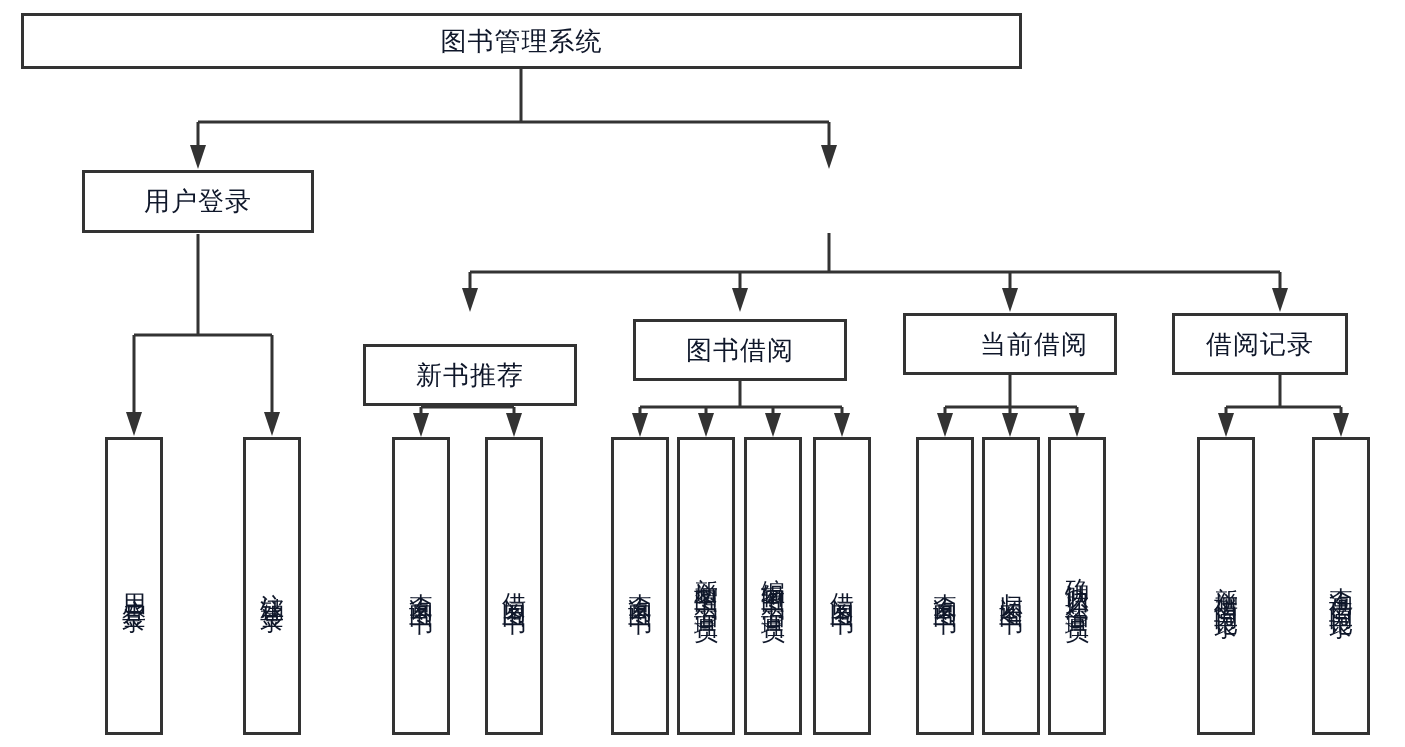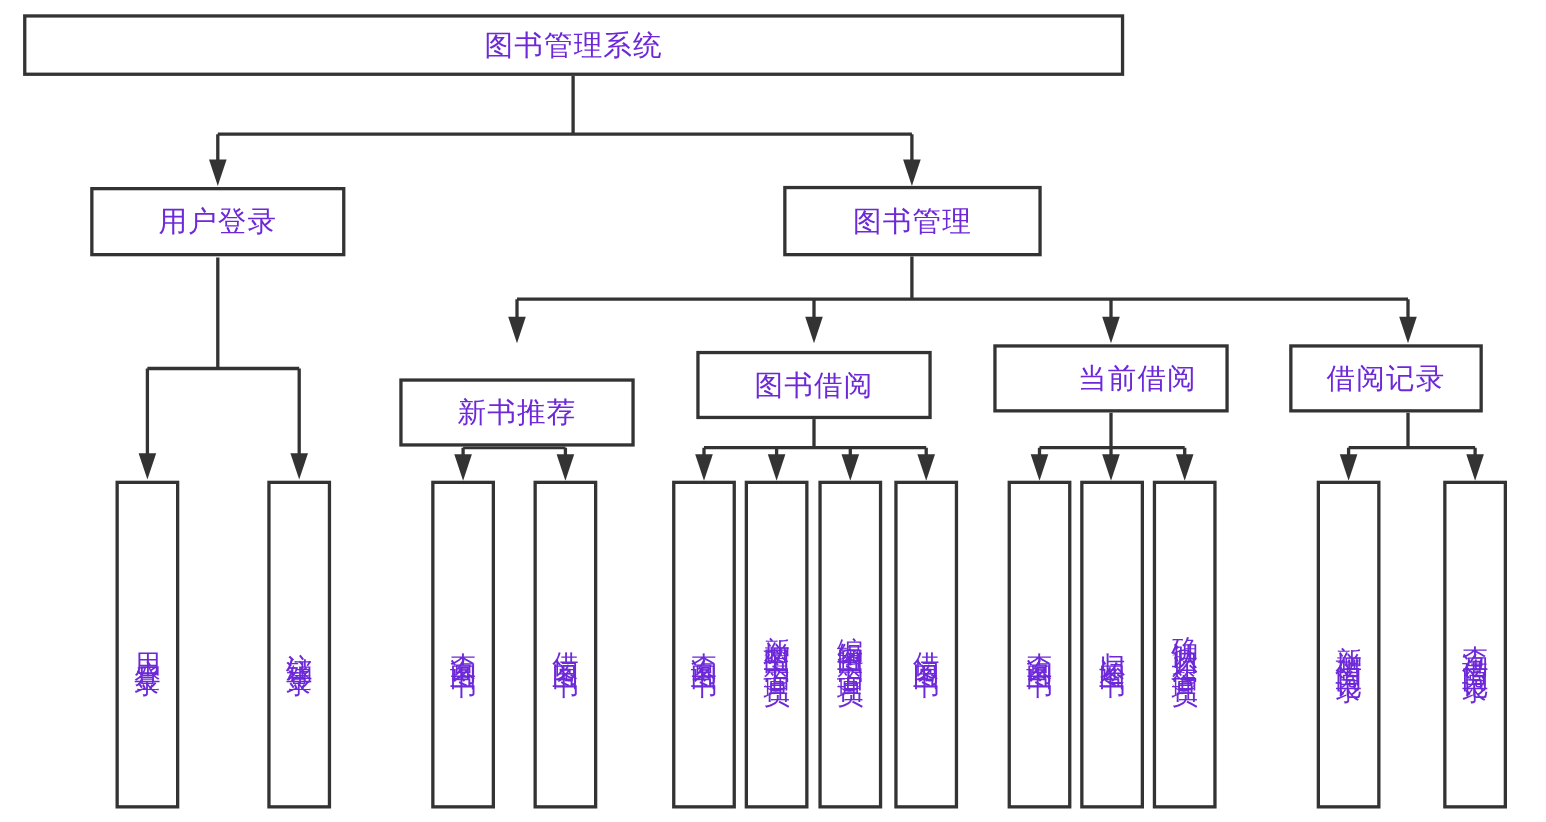--- a/index.html
+++ b/index.html
@@ -17,21 +17,21 @@
     width: 1405px; height: 747px;
   }
   .box {
     position: absolute;
     box-sizing: border-box;
     border: 3px solid #333333;
     background: #ffffff;
     display: flex;
     align-items: center;
     justify-content: center;
-    color: #6d28d9;
+    color: #0f172a;
   }
   .hbox { font-size: 26px; letter-spacing: 1px; }
   .vbox { font-size: 24px; }
   .vbox .vtext {
     writing-mode: vertical-rl;
     text-orientation: mixed;
     letter-spacing: 6px;
     line-height: 1;
     white-space: nowrap;
   }
@@ -114,23 +114,20 @@
     </g>
   </svg>
 
   <div class="box hbox" id="n-root">
     <span>图书管理系统</span>
   </div>
 
   <div class="box hbox" id="n-user-login">
     <span>用户登录</span>
   </div>
-  <div class="box hbox" id="n-book-mgmt">
-    <span>图书管理</span>
-  </div>
 
   <div class="box hbox" id="n-new-book-rec">
     <span>新书推荐</span>
   </div>
   <div class="box hbox" id="n-book-borrow">
     <span>图书借阅</span>
   </div>
   <div class="box hbox" id="n-current-borrow">
     <span>当前借阅</span>
   </div>

